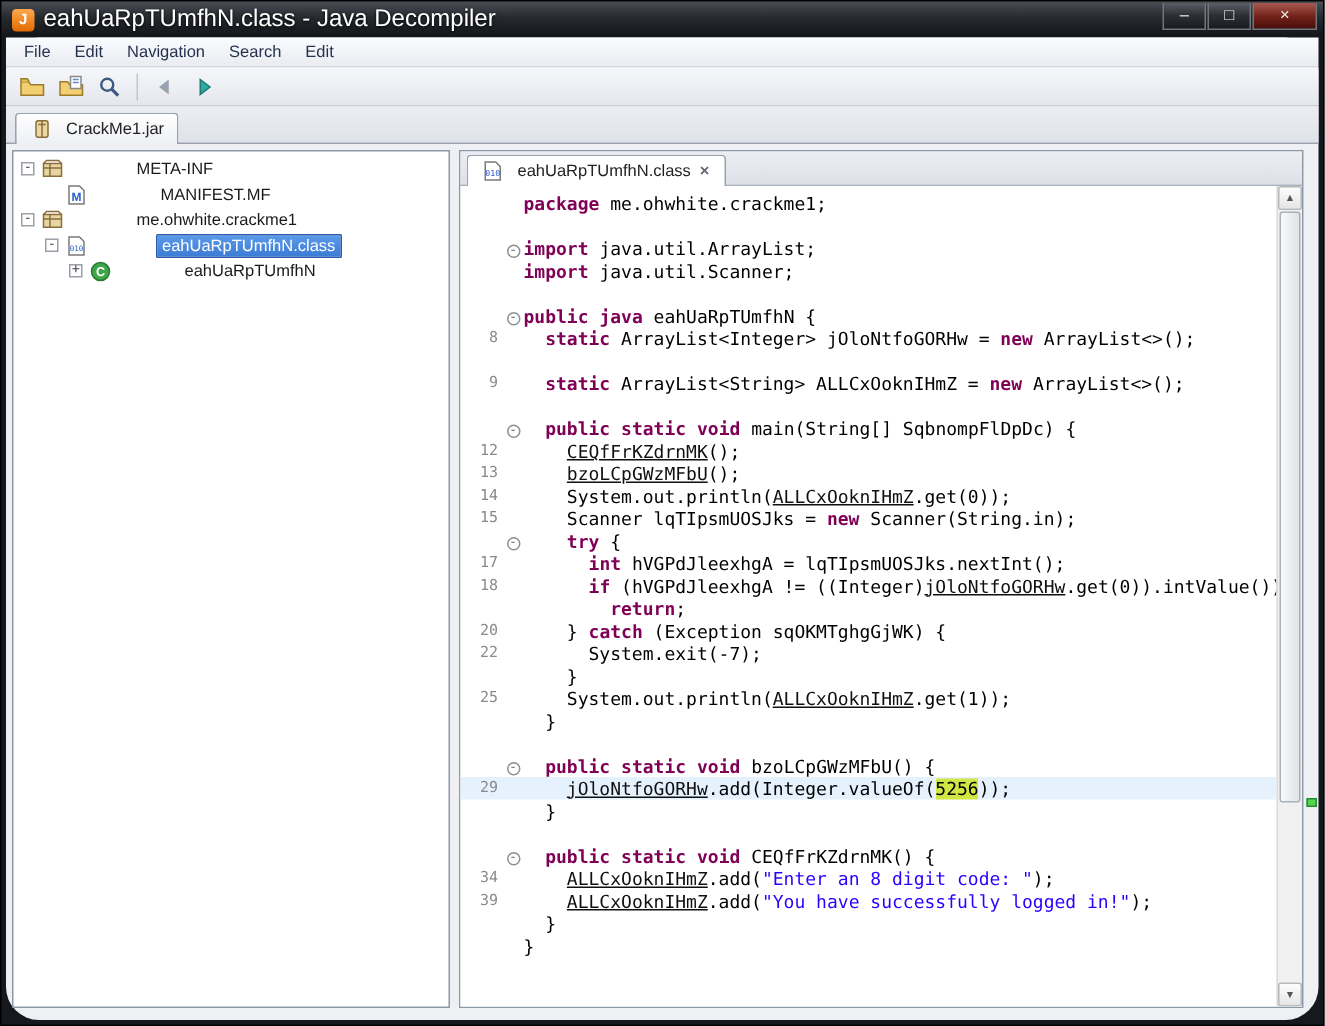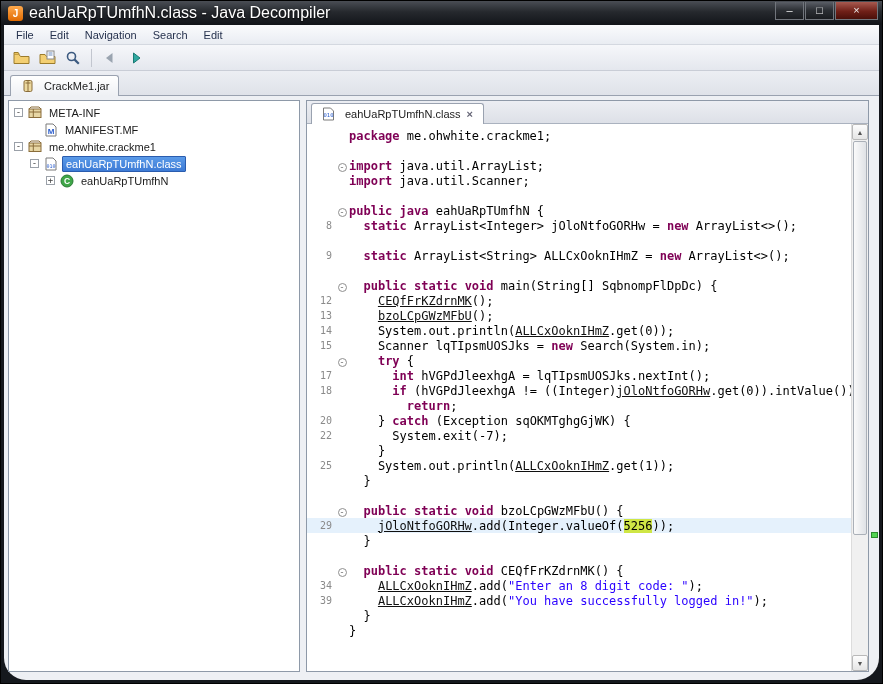--- a/index.html
+++ b/index.html
@@ -41,21 +41,21 @@
 
   
   .main { flex:1; display:flex; padding:4px 10px 8px 4px; min-height:0; position:relative; }
 
   .tree-panel { width:292px; flex:0 0 auto; background:#fff; border:1px solid #8e99a8; margin-right:6px; overflow:hidden; padding-top:3px; }
   .tree-row { height:17px; display:flex; align-items:center; white-space:nowrap; cursor:default; }
   .expander { width:9px; height:9px; border:1px solid #9aa0a8; background:#fff; color:#444;
     font-size:9px; line-height:7px; text-align:center; display:inline-block; margin-right:4px; flex:0 0 auto; font-family:"DejaVu Sans Mono",monospace; }
   .expander.none { border:none; background:transparent; }
   .tree-icon { width:15px; height:15px; margin-right:4px; display:inline-flex; align-items:center; justify-content:center; flex:0 0 auto; }
-  .tree-label { padding:1px 3px; color:#1a1a1a; }
+  .tree-label { padding:1px 3px; color:#1a1a1a;margin-left:42px; }
   .tree-label.sel { background:linear-gradient(#5a9ae8, var(--selection-bg)); color:#fff; border:1px solid #2a5cae; border-radius:1px; }
 
   
   .editor-panel { flex:1; min-width:0; border:1px solid #8e99a8; background:#fff; display:flex; flex-direction:column; }
   .editor-tabbar { height:23px; background:linear-gradient(#eceef3,#dde0e7); border-bottom:1px solid #aab2bf;
     display:flex; align-items:flex-end; padding-left:4px; flex:0 0 auto; }
   .editor-tabbar .tab { background:#fff; }
   .tab-close { color:#667; font-size:11px; font-weight:bold; padding:0 1px; cursor:default; }
 
   .editor-body { flex:1; position:relative; overflow:hidden; background:#fff; }
@@ -293,21 +293,21 @@
                 <span class="ctext"><span class="t-pl">    </span><span class="t-lnk">bzoLCpGWzMFbU</span><span class="t-pl">();</span></span>
               </div>
               <div class="crow">
                 <span class="ln">14</span>
                 <span class="fold"></span>
                 <span class="ctext"><span class="t-pl">    System.out.println(</span><span class="t-lnk">ALLCxOoknIHmZ</span><span class="t-pl">.get(0));</span></span>
               </div>
               <div class="crow">
                 <span class="ln">15</span>
                 <span class="fold"></span>
-                <span class="ctext"><span class="t-pl">    Scanner lqTIpsmUOSJks = </span><span class="t-kw">new</span><span class="t-pl"> Search(System.in);</span></span>
+                <span class="ctext"><span class="t-pl">    Scanner lqTIpsmUOSJks = </span><span class="t-kw">new</span><span class="t-pl"> Scanner(String.in);</span></span>
               </div>
               <div class="crow">
                 <span class="ln"></span>
                 <span class="fold"><i class="fm">-</i></span>
                 <span class="ctext"><span class="t-pl">    </span><span class="t-kw">try</span><span class="t-pl"> {</span></span>
               </div>
               <div class="crow">
                 <span class="ln">17</span>
                 <span class="fold"></span>
                 <span class="ctext"><span class="t-pl">      </span><span class="t-kw">int</span><span class="t-pl"> hVGPdJleexhgA = lqTIpsmUOSJks.nextInt();</span></span>

